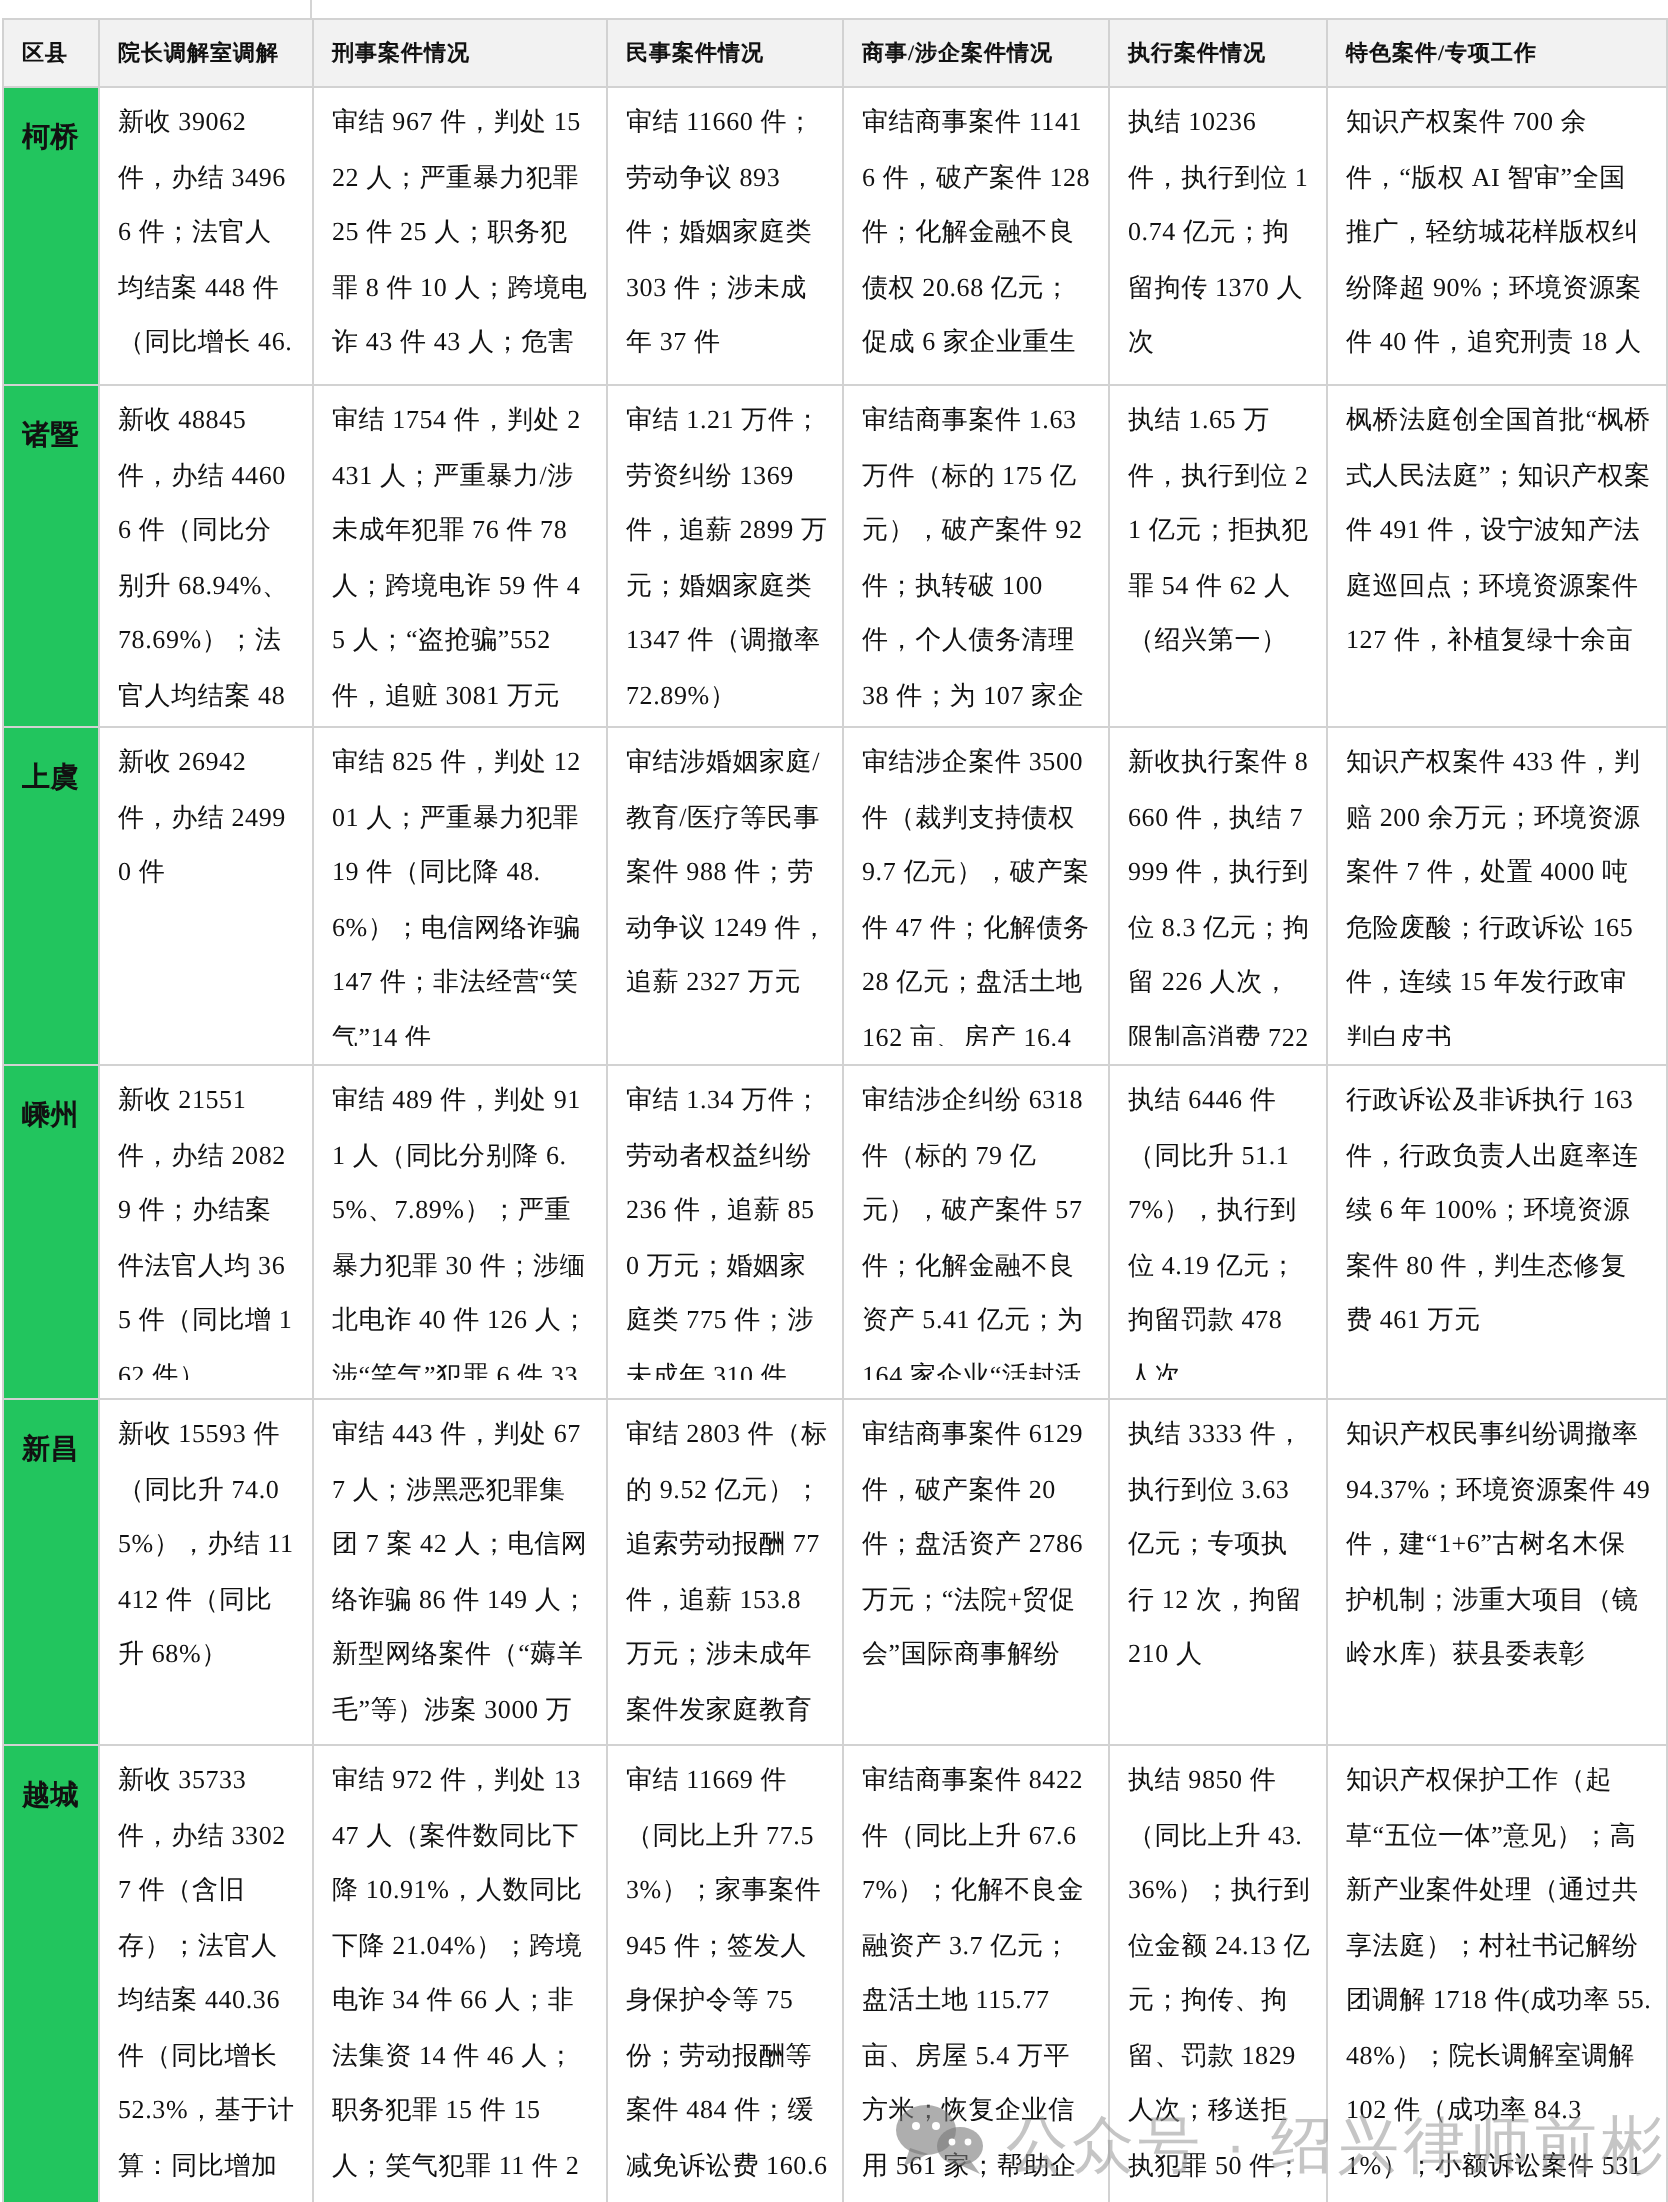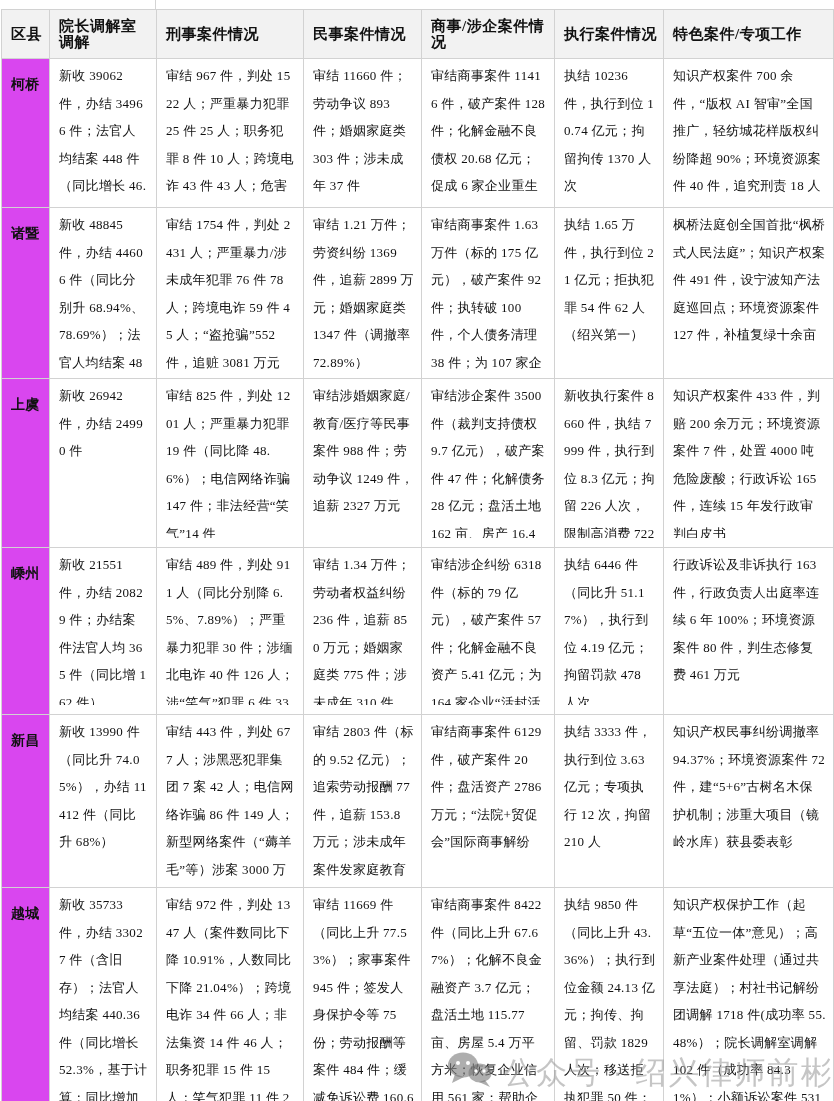--- a/index.html
+++ b/index.html
@@ -31,31 +31,31 @@
     text-align: left;
     color: #111111;
     font-size: 13px;
     padding: 3px 7px 0 9px;
     overflow: hidden;
   }
   .stats thead th {
     background: #f2f2f2;
     font-weight: bold;
     vertical-align: middle;
-    font-size: 15px;
+    font-size: 11px;
     line-height: 16px;
     padding: 8px 6px 8px 9px;
     letter-spacing: 0.5px;
   }
   .stats tbody th.district {
     font-weight: bold;
     font-size: 14px;
     padding-top: 12px;
     letter-spacing: 1px;
-    background: #d946ef;
+    background: #22c55e;
   }
   .cellwrap {
     line-height: 27.5px;
     letter-spacing: 0.3px;
     overflow: hidden;
     word-break: break-all;
   }
   tr.r0 .cellwrap { height: 136px; }
   tr.r1 .cellwrap { height: 158px; }
   tr.r2 .cellwrap { height: 156px; }
@@ -197,36 +197,36 @@
           </td>
         <td>
             <div class="cellwrap">行政诉讼及非诉执行 163 件，行政负责人出庭率连续 6 年 100%；环境资源案件 80 件，判生态修复费 461 万元</div>
           </td>
       </tr>
       <tr class="r4" style="height:166px">
         <th class="district">
             <div class="cellwrap">新昌</div>
           </th>
         <td>
-            <div class="cellwrap">新收 13990 件（同比升 74.05%），办结 11412 件（同比升 68%）</div>
+            <div class="cellwrap">新收 15593 件（同比升 74.05%），办结 11412 件（同比升 68%）</div>
           </td>
         <td>
             <div class="cellwrap">审结 443 件，判处 677 人；涉黑恶犯罪集团 7 案 42 人；电信网络诈骗 86 件 149 人；新型网络案件（“薅羊毛”等）涉案 3000 万元</div>
           </td>
         <td>
             <div class="cellwrap">审结 2803 件（标的 9.52 亿元）；追索劳动报酬 77 件，追薪 153.8 万元；涉未成年案件发家庭教育令 66 份</div>
           </td>
         <td>
             <div class="cellwrap">审结商事案件 6129 件，破产案件 20 件；盘活资产 2786 万元；“法院+贸促会”国际商事解纷</div>
           </td>
         <td>
             <div class="cellwrap">执结 3333 件，执行到位 3.63 亿元；专项执行 12 次，拘留 210 人</div>
           </td>
         <td>
-            <div class="cellwrap">知识产权民事纠纷调撤率 94.37%；环境资源案件 72 件，建“5+6”古树名木保护机制；涉重大项目（镜岭水库）获县委表彰</div>
+            <div class="cellwrap">知识产权民事纠纷调撤率 94.37%；环境资源案件 49 件，建“1+6”古树名木保护机制；涉重大项目（镜岭水库）获县委表彰</div>
           </td>
       </tr>
       <tr class="r5" style="height:262px">
         <th class="district">
             <div class="cellwrap">越城</div>
           </th>
         <td>
             <div class="cellwrap">新收 35733 件，办结 33027 件（含旧存）；法官人均结案 440.36 件（同比增长 52.3%，基于计算：同比增加 151.29 件，去年基数约为 289.07 件）</div>
           </td>
         <td>

